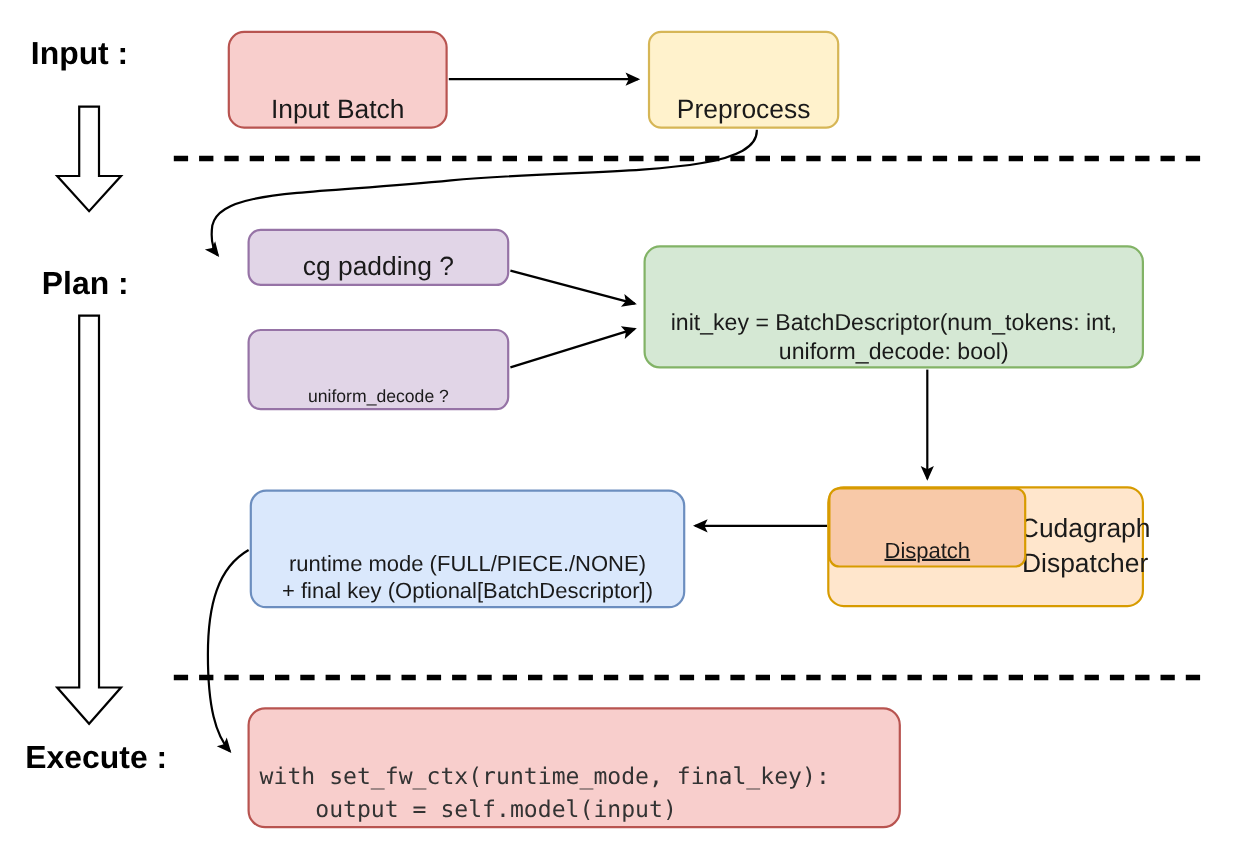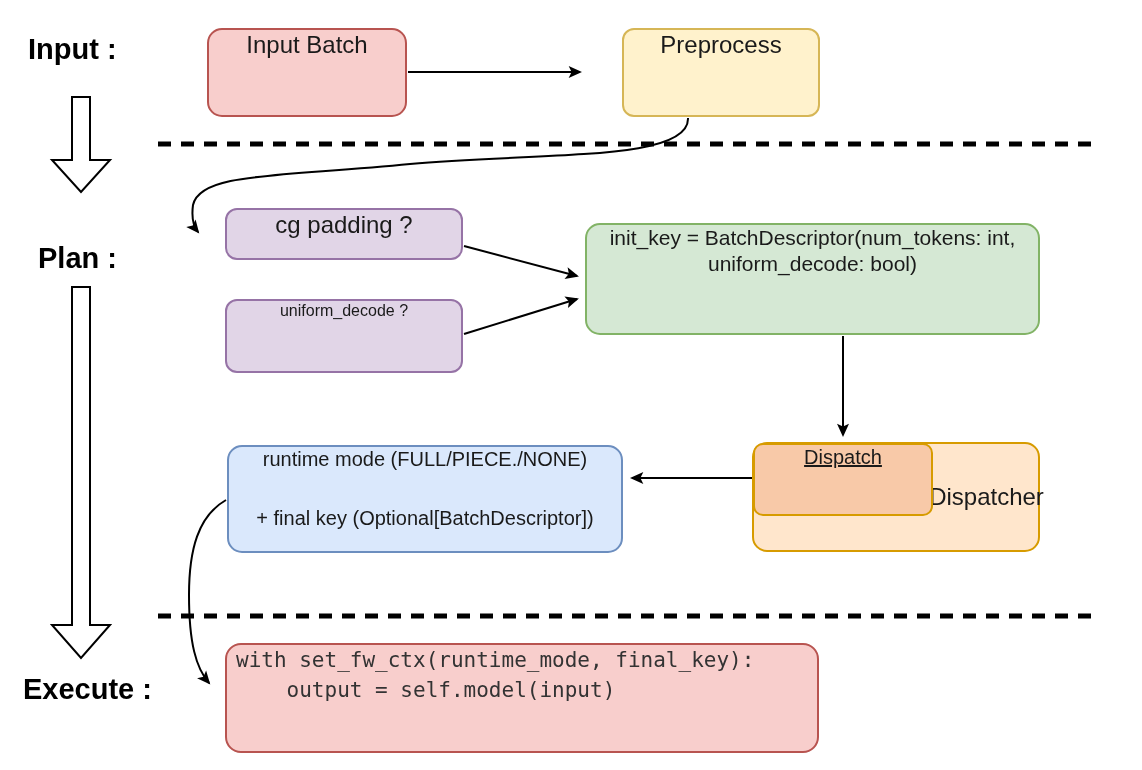--- a/index.html
+++ b/index.html
@@ -17,62 +17,62 @@
     z-index: 0;
   }
   .wire { stroke: var(--line-color); stroke-width: 2; fill: none; }
   .dashed { stroke: var(--line-color); stroke-width: 5; stroke-dasharray: 13 10; fill:none; }
   .stage-arrow { fill:#ffffff; stroke: var(--line-color); stroke-width:2; stroke-linejoin:miter; }
 
   .node {
     position:absolute;
     box-sizing:border-box;
     display:flex; flex-direction:column;
-    align-items:center; justify-content:flex-start;
+    align-items:center; justify-content:flex-end;
     text-align:center;
     z-index:1;
     line-height:1.25;
   }
   .stage-label {
     position:absolute;
     font-weight:bold;
     font-size:29px;
     color:#000;
     z-index:1;
     white-space:nowrap;
   }
   .input-batch {
     left:207px; top:28px; width:200px; height:89px;
     background:var(--input-batch-fill); border:2px solid var(--input-batch-stroke);
     border-radius:15px; font-size:24px;
   }
   .preprocess {
-    left:589px; top:28px; width:198px; height:89px;
+    left:589px; top:28px; width:174px; height:89px;
     background:var(--preprocess-fill); border:2px solid var(--preprocess-stroke);
-    border-radius:12px; font-size:24px;margin-left:33px;
+    border-radius:12px; font-size:24px;
   }
   .cg-padding {
     left:225px; top:208px; width:238px; height:52px;
     background:var(--plan-question-fill); border:2px solid var(--plan-question-stroke);
     border-radius:12px; font-size:24px;
   }
   .uniform-decode {
     left:225px; top:299px; width:238px; height:74px;
     background:var(--plan-question-fill); border:2px solid var(--plan-question-stroke);
     border-radius:12px; font-size:16px;
   }
   .init-key {
     left:585px; top:223px; width:455px; height:112px;
     background:var(--init-key-fill); border:2px solid var(--init-key-stroke);
     border-radius:15px; font-size:21px;
   }
   .runtime {
     left:227px; top:445px; width:396px; height:108px;
     background:var(--runtime-fill); border:2px solid var(--runtime-stroke);
-    border-radius:15px; font-size:20px;gap:34px;
+    border-radius:15px; font-size:20px;
   }
   .dispatcher-outer {
     left:752px; top:442px; width:288px; height:110px;
     background:var(--dispatcher-fill); border:2px solid var(--dispatcher-stroke);
     border-radius:15px;
   }
   .dispatcher-label {
     position:absolute; left:181px; right:0; top:0; bottom:0;
     display:flex; flex-direction:column; align-items:center; justify-content:center;
     font-size:24px; line-height:1.35;
@@ -149,20 +149,21 @@
     <span>uniform_decode: bool)</span>
   </div>
 
   <div class="node runtime">
     <span>runtime mode (FULL/PIECE./NONE)</span>
     <span>+ final key (Optional[BatchDescriptor])</span>
   </div>
 
   <div class="node dispatcher-outer">
     <div class="dispatcher-label">
+      <span>Cudagraph</span>
       <span>Dispatcher</span>
     </div>
   </div>
 
   <div class="node dispatch-inner">
     <span>Dispatch</span>
   </div>
 
   <div class="node code-box">
     <span>with set_fw_ctx(runtime_mode, final_key):</span>

